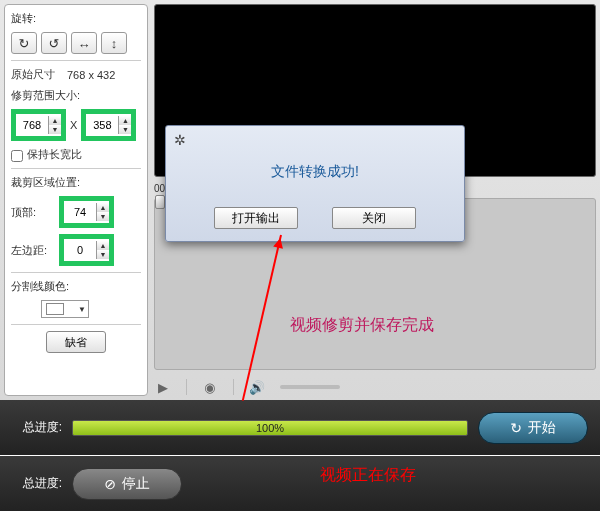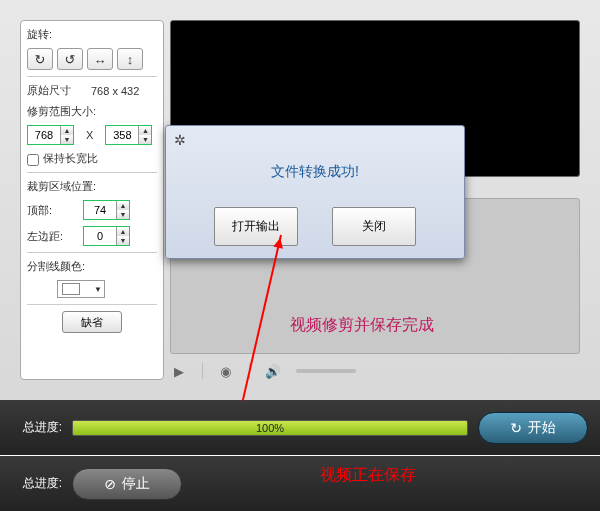--- a/index.html
+++ b/index.html
@@ -1,25 +1,25 @@
 <!DOCTYPE html>
 <html><head>
 <meta charset="utf-8">
 <style>
   *{box-sizing:border-box;margin:0;padding:0;font-family:"Microsoft YaHei",SimSun,Arial,sans-serif}
   body{background:#fff;width:600px}
-  .app{width:600px;height:400px;background:linear-gradient(#e8e8e8,#d8d8d8);padding:20px;display:flex;gap:6px}
+  .app{width:600px;height:400px;background:linear-gradient(#e8e8e8,#d8d8d8);padding:4px;display:flex;gap:6px}
   .side{width:144px;background:#fff;border:1px solid #aaa;border-radius:4px;padding:6px 6px 4px;font-size:11px;color:#333;display:flex;flex-direction:column;gap:6px}
   .sec-hr{border:0;border-top:1px solid #ccc}
   .rot-row{display:flex;gap:4px}
   .icon-btn{width:26px;height:22px;border:1px solid #999;border-radius:3px;background:linear-gradient(#fff,#e6e6e6);display:flex;align-items:center;justify-content:center;font-size:13px;cursor:pointer}
   .note{font-size:11px;line-height:1.4}
-  .row{display:flex;align-items:center;gap:12px}
+  .row{display:flex;align-items:center;gap:4px}
   .lbl{white-space:nowrap}
-  .spin{display:flex;align-items:center;border:1px solid #22c55e;background:#fff;height:20px}
+  .spin{display:flex;align-items:center;border:5px solid #22c55e;background:#fff;height:32px}
   .spin input{width:32px;border:0;text-align:center;font-size:11px;height:18px}
   .spin .arrows{display:flex;flex-direction:column;border-left:1px solid #999}
   .spin .ar{width:12px;height:9px;font-size:7px;line-height:9px;text-align:center;cursor:pointer;background:linear-gradient(#fff,#ddd)}
   .chk{display:flex;align-items:flex-end;gap:4px}
   .chk input{width:12px;height:12px}
   .color-sel{width:48px;height:18px;border:1px solid #999;background:#fff;display:flex;align-items:center;justify-content:flex-end;padding:0 2px}
   .color-sel .sw{width:18px;height:12px;border:1px solid #888;background:#fff;margin-right:auto;margin-left:2px}
   .color-sel .dd{font-size:8px}
   .default-btn{width:60px;height:22px;align-self:center;border:1px solid #888;border-radius:3px;background:linear-gradient(#fff,#e2e2e2);font-size:11px;cursor:pointer}
   .video{flex:1;display:flex;flex-direction:column}
@@ -38,21 +38,21 @@
   .prog .fill{height:100%;background:linear-gradient(#c8e84a,#8fbf1a)}
   .prog .txt{position:absolute;top:0;left:0;right:0;text-align:center;font-size:11px;color:#222;line-height:14px}
   .bigbtn{width:110px;height:32px;border-radius:16px;border:1px solid #0a2a3a;background:linear-gradient(#5aa0c0,#2a607a);color:#fff;font-size:14px;display:flex;align-items:center;justify-content:center;gap:6px;cursor:pointer}
   .bigbtn.stop{background:linear-gradient(#888,#555);border-color:#333}
   
   .dialog{position:absolute;left:165px;top:125px;width:300px;background:linear-gradient(#e4eaf4,#cfd8e8);border:1px solid #7a8aa8;border-radius:3px;box-shadow:0 3px 10px rgba(0,0,0,.5);padding:6px 8px 12px}
   .dialog .ti{display:flex;align-items:center;gap:6px}
   .dialog .gear{width:16px;height:16px;color:#444;font-size:14px;line-height:16px}
   .dialog .msg{text-align:center;color:#1a5a9a;font-size:14px;margin:15px 0 26px}
   .dialog .btns{display:flex;justify-content:center;gap:34px}
-  .dlgbtn{width:84px;height:39px;border:1px solid #888;border-radius:2px;background:linear-gradient(#fff,#e2e2e2);font-size:12px;cursor:pointer}
+  .dlgbtn{width:84px;height:22px;border:1px solid #888;border-radius:2px;background:linear-gradient(#fff,#e2e2e2);font-size:12px;cursor:pointer}
   .wrap{position:relative;width:600px}
   
   .arrow{position:absolute;left:280px;top:235px;width:2px;height:170px;background:red;transform:rotate(13deg);transform-origin:top}
   .arrow::before{content:"";position:absolute;top:-2px;left:-4px;border:5px solid transparent;border-bottom:10px solid red}
   .anno1{position:absolute;left:290px;top:315px;color:#be185d;font-size:16px}
   .anno2{position:absolute;left:320px;top:465px;color:red;font-size:16px;z-index:5}
 </style>
 </head>
 <body>
 

